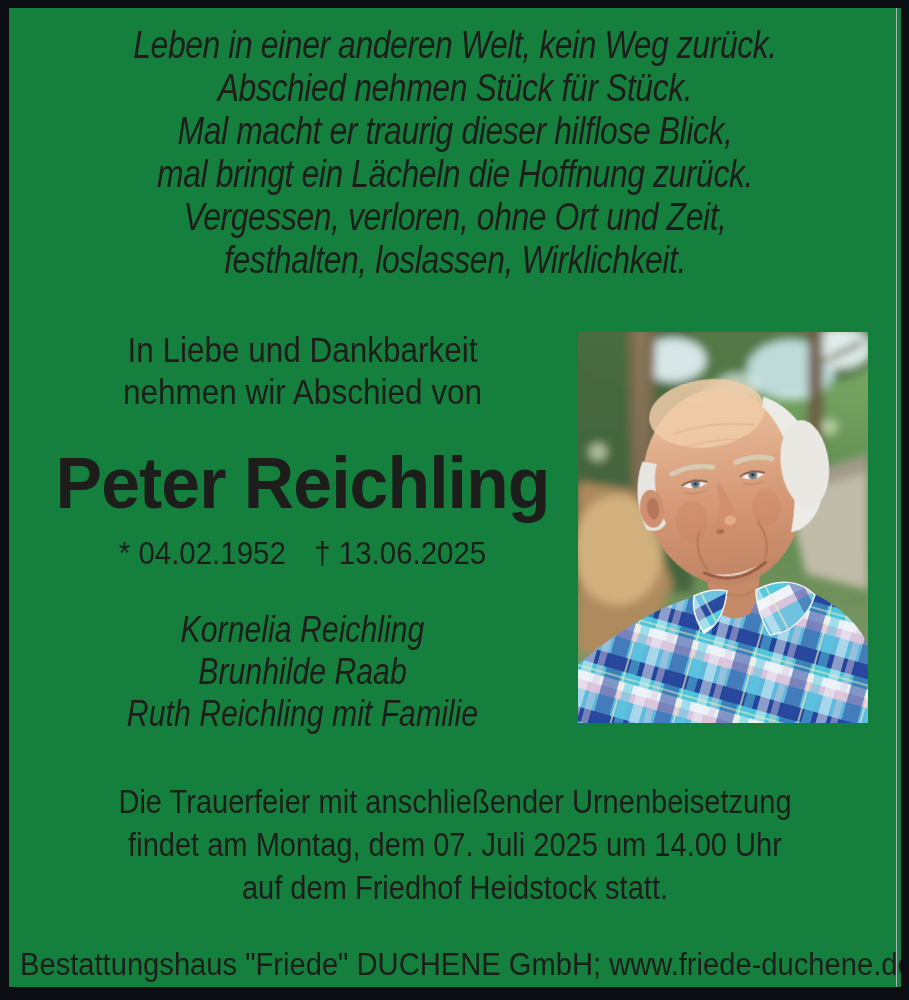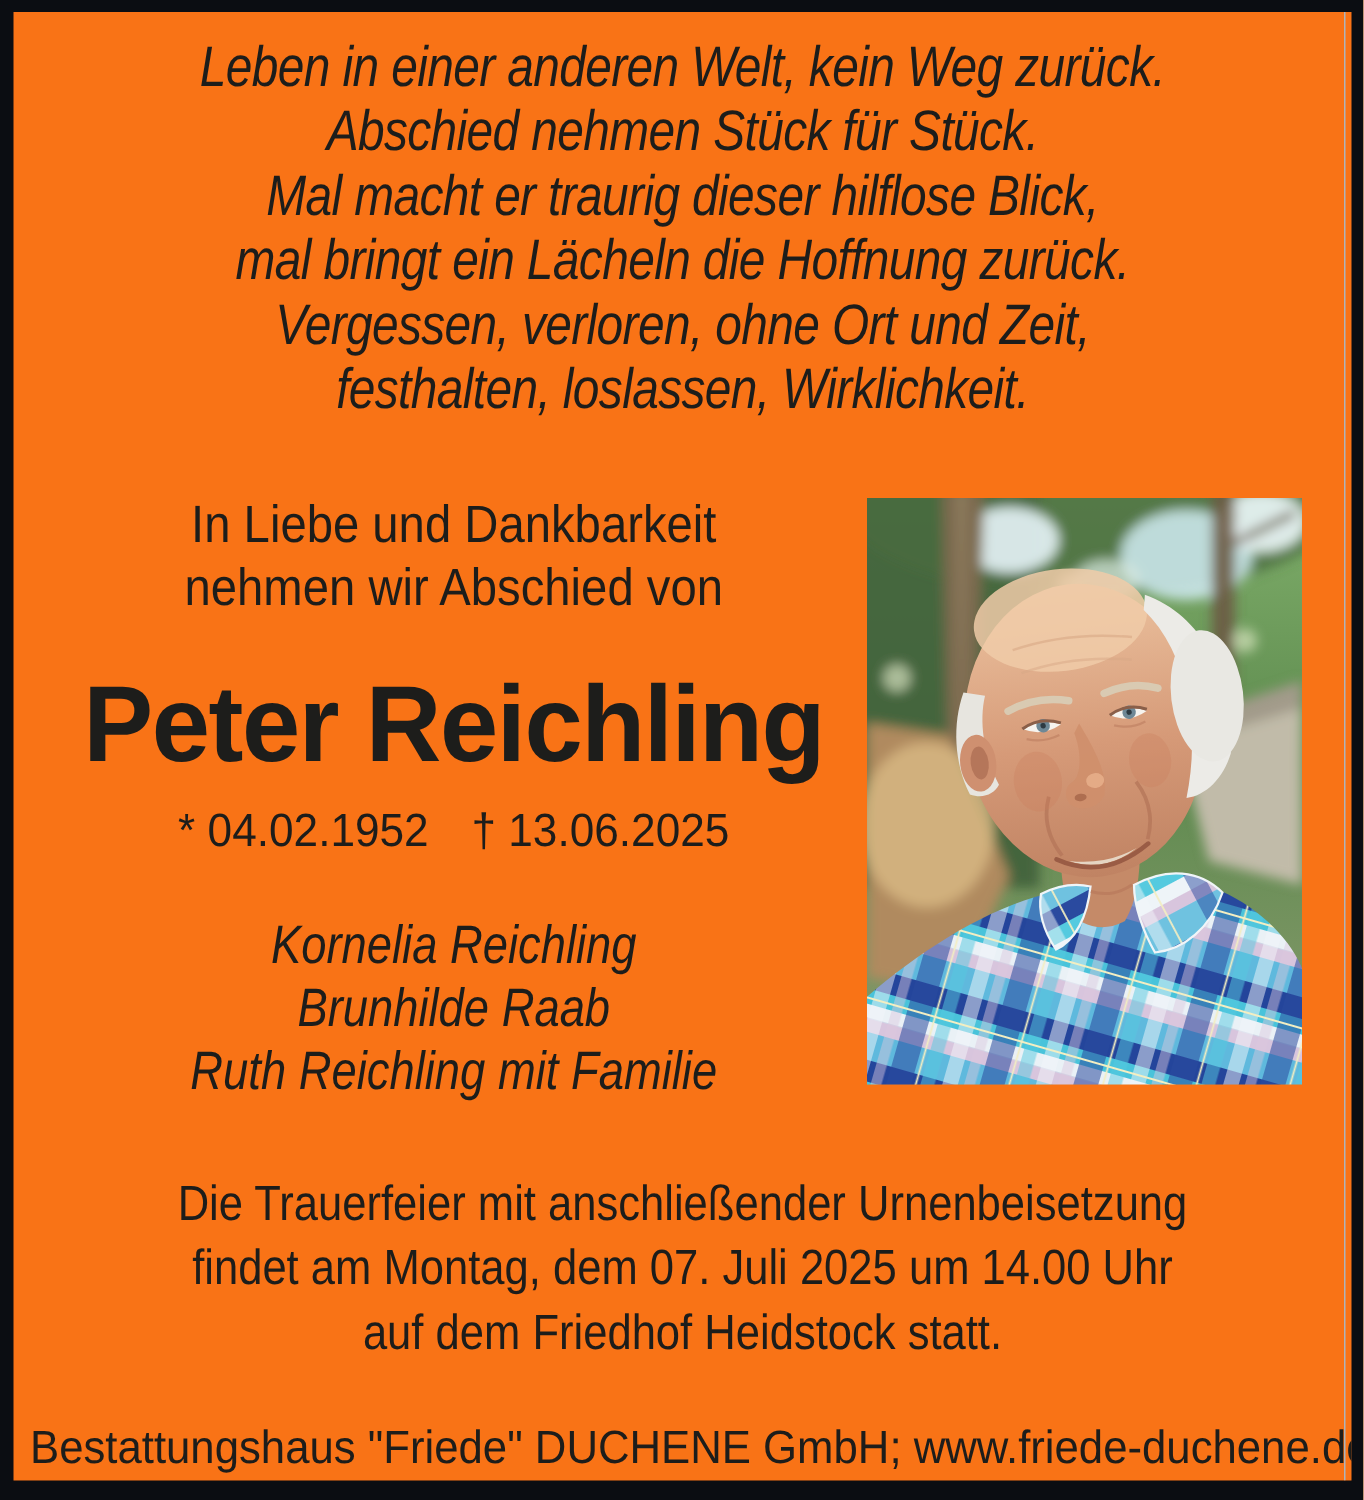--- a/index.html
+++ b/index.html
@@ -1,20 +1,20 @@
 <!DOCTYPE html>
 <html><head>
 <meta charset="utf-8">
 <style>
   html,body { margin:0; padding:0; background:#ffffff; }
   .page {
     position: relative;
     width: 909px; height: 1000px;
     box-sizing: border-box;
-    background: #f97316;
+    background: #15803d;
     border-style: solid;
     border-color: #0b0d12;
     border-width: 8px 8px 13px 9px;
     font-family: "Liberation Sans", sans-serif;
     color: #1d1d1b;
     overflow: hidden;
   }
   .right-hairline {
     position:absolute; top:0; bottom:0; right:4px; width:1px;
     background:#aeb4bb;

